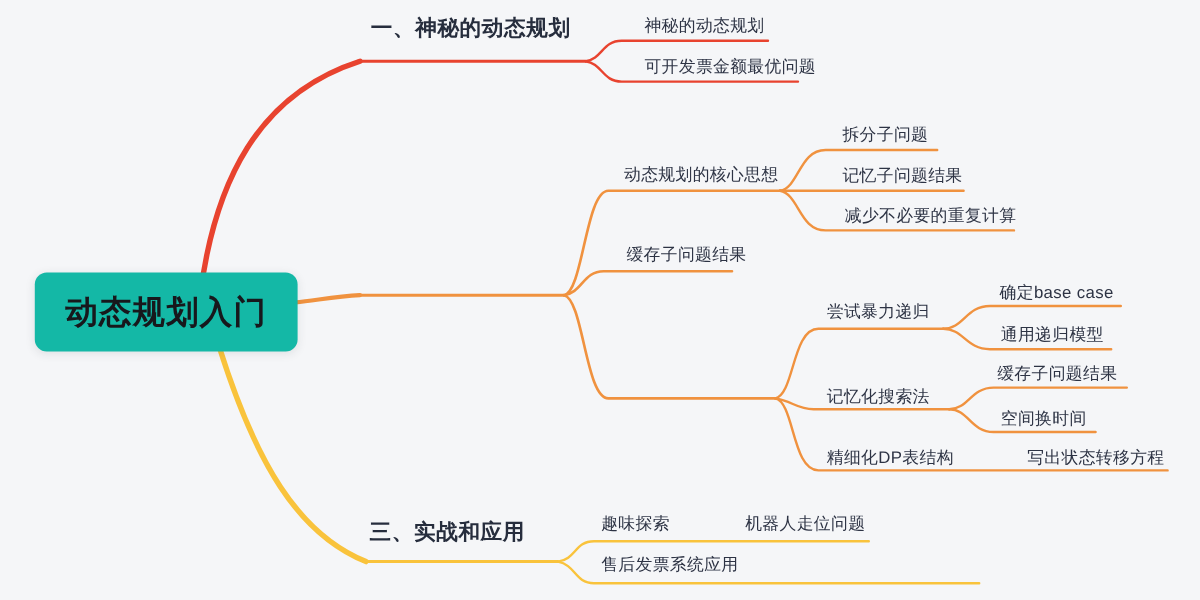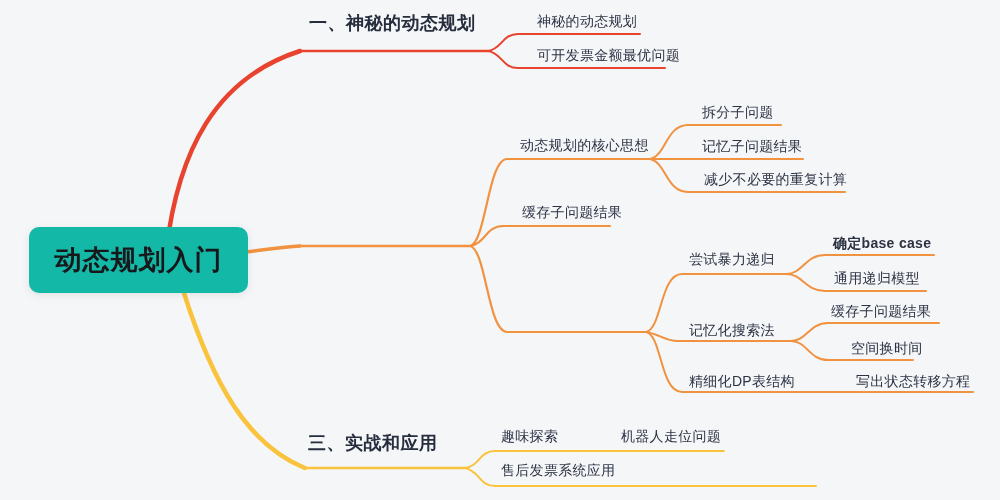--- a/index.html
+++ b/index.html
@@ -85,25 +85,25 @@
   <div class="node branch-title" style="left:309px;top:12px;">一、神秘的动态规划</div>
   <div class="node" style="left:537px;top:12px;">神秘的动态规划</div>
   <div class="node" style="left:537px;top:46px;">可开发票金额最优问题</div>
 
   <div class="node" style="left:520px;top:136px;">动态规划的核心思想</div>
   <div class="node" style="left:702px;top:103px;">拆分子问题</div>
   <div class="node" style="left:702px;top:137px;">记忆子问题结果</div>
   <div class="node" style="left:704px;top:170px;">减少不必要的重复计算</div>
   <div class="node" style="left:522px;top:203px;">缓存子问题结果</div>
   <div class="node" style="left:689px;top:250px;">尝试暴力递归</div>
-  <div class="node" style="left:833px;top:234px;font-weight:bold;">确定base case</div>
+  <div class="node" style="left:833px;top:234px;">确定base case</div>
   <div class="node" style="left:834px;top:269px;">通用递归模型</div>
   <div class="node" style="left:689px;top:321px;">记忆化搜索法</div>
   <div class="node" style="left:831px;top:302px;">缓存子问题结果</div>
-  <div class="node" style="left:834px;top:339px;margin-left:17px;">空间换时间</div>
+  <div class="node" style="left:834px;top:339px;">空间换时间</div>
   <div class="node" style="left:689px;top:372px;">精细化DP表结构</div>
   <div class="node branch-title" style="left:308px;top:432px;">三、实战和应用</div>
 
   <div class="node" style="left:856px;top:372px;">写出状态转移方程</div>
   <div class="node" style="left:501px;top:427px;">趣味探索</div>
   <div class="node" style="left:621px;top:427px;">机器人走位问题</div>
   <div class="node" style="left:501px;top:461px;">售后发票系统应用</div>
 
 </div>
 

